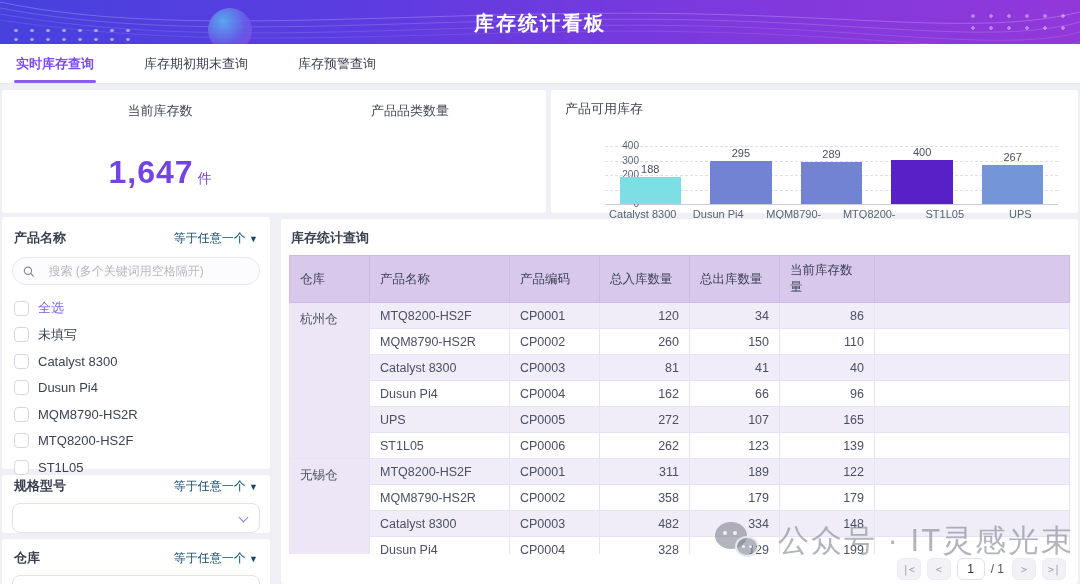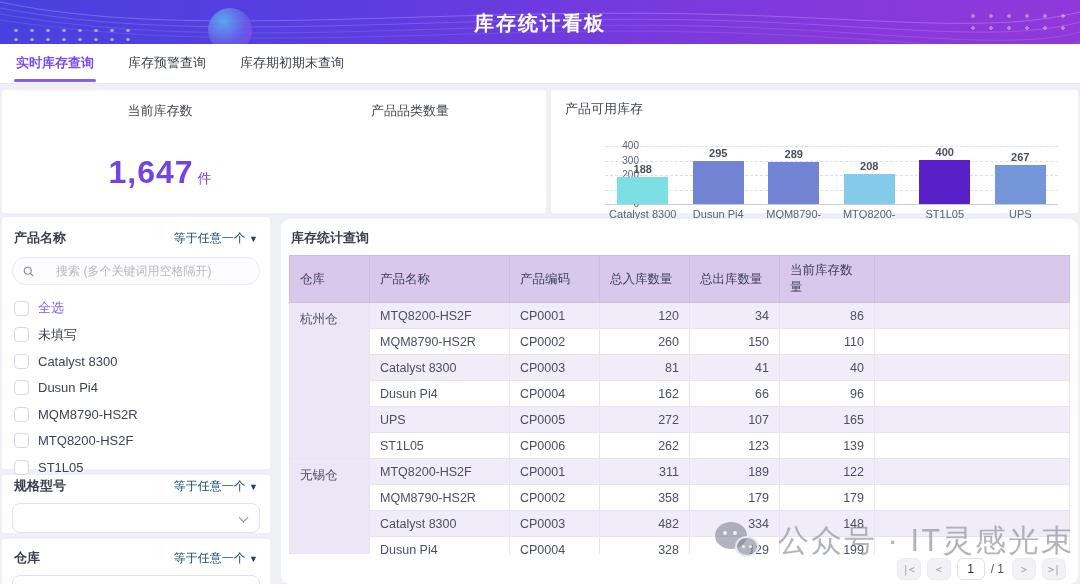--- a/index.html
+++ b/index.html
@@ -12,21 +12,21 @@
   .app-header .title { position:absolute; width:100%; text-align:center; top:10px; font-size:20px; font-weight:bold; color:#fff; letter-spacing:2px; }
   .hdr-sphere { position:absolute; left:208px; top:8px; width:44px; height:44px; border-radius:50%;
     background:radial-gradient(circle at 35% 30%,#59b7f0,#6a5ae8 55%,#8a45e0); opacity:.85; }
   .hdr-dots { position:absolute; width:130px; height:18px;
     background-image:radial-gradient(circle,rgba(255,255,255,.5) 1.5px,transparent 2px); background-size:16px 9px; }
   .hdr-dots.left { left:8px; top:26px; }
   .hdr-dots.right { right:6px; top:10px; width:110px; height:26px; background-size:18px 12px; opacity:.8; }
   .hdr-waves { position:absolute; inset:0; }
 
   
-  .tabbar { position:absolute; left:0; top:44px; width:1080px; height:40px; background:#fff; display:flex; align-items:flex-end; padding-left:14px; gap:30px; border-bottom:1px solid #e9e9ef; }
+  .tabbar { position:absolute; left:0; top:44px; width:1080px; height:40px; background:#fff; display:flex; align-items:center; padding-left:14px; gap:46px; border-bottom:1px solid #e9e9ef; }
   .tab { font-size:13px; color:#3c4250; cursor:pointer; position:relative; padding:11px 2px; }
   .tab.active { color:#7c4bed; font-weight:bold; }
   .tab.active::after { content:""; position:absolute; left:0; right:0; bottom:1px; height:3px; border-radius:2px; background:#8a5cf0; }
 
   .card { position:absolute; background:#fff; border-radius:3px; }
 
   
   .stat-card { text-align:center; }
   .stat-title { font-size:13px; color:#424656; margin-top:12px; }
   .stat-value-wrap { margin-top:34px; }
@@ -35,44 +35,44 @@
 
   
   .chart-card { padding:10px 14px 6px 14px; }
   .chart-title { font-size:13px; color:#424656; }
   .chart-area { position:relative; margin-top:16px; height:84px; }
   .chart-plot { position:absolute; left:40px; right:6px; top:12px; height:58px; }
   .gridline { position:absolute; left:0; right:0; border-top:1px dashed #dcdfe8; }
   .gridline.base { border-top:1px solid #c9cdd9; }
   .ylabel { position:absolute; right:calc(100% - 34px); transform:translateY(-6px); font-size:10px; color:#5a6372; text-align:right; width:28px; }
   .bars { position:absolute; left:0; right:0; bottom:0; top:0; display:flex; align-items:flex-end; }
-  .bar-col { flex:1; display:flex; flex-direction:column; align-items:center; justify-content:flex-end; height:100%; position:relative;font-weight:bold; }
+  .bar-col { flex:1; display:flex; flex-direction:column; align-items:center; justify-content:flex-end; height:100%; position:relative; }
   .bar-rect { width:68%; }
   .bar-value { font-size:11px; color:#4a4f5e; margin-bottom:2px; }
   .xlabels { position:absolute; left:40px; right:6px; top:74px; display:flex; }
   .xlabel { flex:1; text-align:center; font-size:11px; color:#5a6372; }
 
   
   .filter-head { display:flex; justify-content:space-between; align-items:center; padding:12px 12px 6px 12px; }
   .filter-label { font-size:13px; font-weight:bold; color:#3a3f4e; }
   .filter-op { font-size:12px; color:#0c4a6e; cursor:pointer; }
   .filter-op .tri { font-size:9px; }
-  .search-box { margin:4px 10px 8px 10px; height:28px; border:1px solid #e9e7f1; background:#fcfcfe; border-radius:15px; display:flex; align-items:center; padding:0 10px; gap:22px; }
+  .search-box { margin:4px 10px 8px 10px; height:28px; border:1px solid #e9e7f1; background:#fcfcfe; border-radius:15px; display:flex; align-items:center; padding:0 10px; gap:14px; }
   .search-box input { border:none; outline:none; background:transparent; font-size:12px; color:#333; width:100%; font-family:inherit; }
   .search-box input::placeholder { color:#b7b7c2; }
   .opt-list { padding:2px 12px; }
   .opt-row { display:flex; align-items:center; gap:9px; height:26.5px; cursor:pointer; }
   .cbox { width:15px; height:15px; border:1.5px solid #d7d7e2; border-radius:4px; background:#fff; flex:none; }
   .opt-text { font-size:13px; color:#3c4250; }
   .opt-row.accent .opt-text { color:#7c5cf0; }
   .select { margin:2px 10px; height:30px; border:1px solid #e4dff0; border-radius:8px; background:#fff; position:relative; cursor:pointer; }
   .chev { position:absolute; right:12px; top:10px; width:7px; height:7px; border-right:1.5px solid #9d79ef; border-bottom:1.5px solid #9d79ef; transform:rotate(45deg); }
 
   
-  .table-card { left:281px; top:219px; right:2px; bottom:0; padding:8px 8px 0 8px;border-radius:9px; }
+  .table-card { left:281px; top:219px; right:2px; bottom:0; padding:8px 8px 0 8px; }
   .table-title { font-size:13px; font-weight:bold; color:#3a3f4e; padding:2px 0 8px 2px; }
   .table-wrap { height:309px; overflow:hidden; }
   table.grid { border-collapse:collapse; width:100%; table-layout:fixed; }
   .grid th { background:#d8c9ec; color:#3a3f52; font-weight:normal; font-size:12.5px; text-align:left; padding:6px 10px; border:1px solid #cbbce2; height:26px; }
   .grid td { font-size:12.5px; color:#4a4f63; padding:5.5px 10px; border:1px solid #e8e2f2; height:25px; background:#fff; }
   .grid tr.stripe td { background:#f1edf8; }
   .grid td.wh { background:#ece6f6 !important; vertical-align:top; padding-top:8px; color:#4a4f63; }
   .grid td.num { text-align:right; }
   .pager { position:absolute; left:8px; right:8px; bottom:0; height:30px; background:#fff; display:flex; align-items:center; justify-content:flex-end; gap:6px; padding-right:4px; }
   .pg-btn { width:24px; height:22px; background:#f2f2f6; border:1px solid #ececf2; border-radius:6px; color:#9aa0ab; font-size:10px; display:flex; align-items:center; justify-content:center; cursor:pointer; font-family:"DejaVu Sans Mono",monospace; }
@@ -100,22 +100,22 @@
     <path d="M0,20 C240,56 450,26 700,32 C890,36 1020,58 1080,42" fill="none" stroke="rgba(255,255,255,0.10)" stroke-width="1"></path>
   </svg>
   <div class="hdr-sphere"></div>
   <div class="hdr-dots left"></div>
   <div class="hdr-dots right"></div>
   <div class="title">库存统计看板</div>
 </div>
 
 <div class="tabbar" id="tabbar">
     <div class="tab active">实时库存查询</div>
+    <div class="tab">库存期初期末查询</div>
     <div class="tab">库存预警查询</div>
-    <div class="tab">库存期初期末查询</div>
   </div>
 
 <div class="card stat-card" style="left:2px; top:90px; width:316px; height:123px;">
   <div class="stat-title">当前库存数</div>
   <div class="stat-value-wrap">
     <span class="stat-value">1,647</span><span class="stat-unit">件</span>
   </div>
 </div>
 <div class="card stat-card" style="left:274px; top:90px; width:272px; height:123px;">
   <div class="stat-title">产品品类数量</div>
@@ -140,24 +140,20 @@
             <div class="bar-value">188</div>
             <div class="bar-rect" style="height: 27.26px; background: rgb(125, 223, 227);"></div>
           </div>
           <div class="bar-col">
             <div class="bar-value">295</div>
             <div class="bar-rect" style="height: 42.775px; background: rgb(115, 131, 212);"></div>
           </div>
           <div class="bar-col">
             <div class="bar-value">289</div>
             <div class="bar-rect" style="height: 41.905px; background: rgb(115, 131, 212);"></div>
-          </div>
-          <div class="bar-col">
-            <div class="bar-value">208</div>
-            <div class="bar-rect" style="height: 30.16px; background: rgb(131, 203, 232);"></div>
           </div>
           <div class="bar-col">
             <div class="bar-value">400</div>
             <div class="bar-rect" style="height: 58px; background: rgb(90, 32, 200);"></div>
           </div>
           <div class="bar-col">
             <div class="bar-value">267</div>
             <div class="bar-rect" style="height: 38.715px; background: rgb(116, 149, 216);"></div>
           </div>
         </div>

